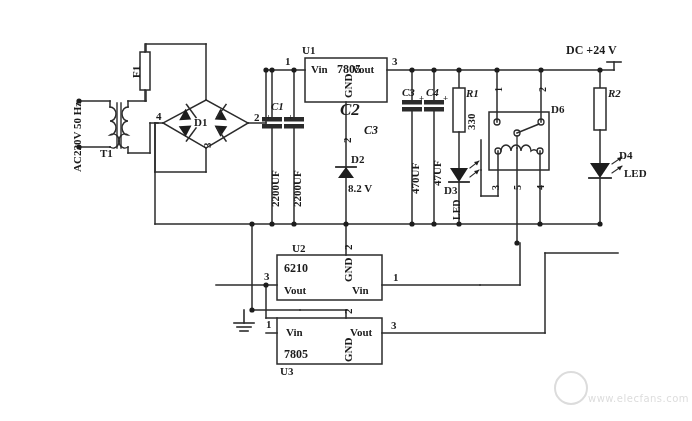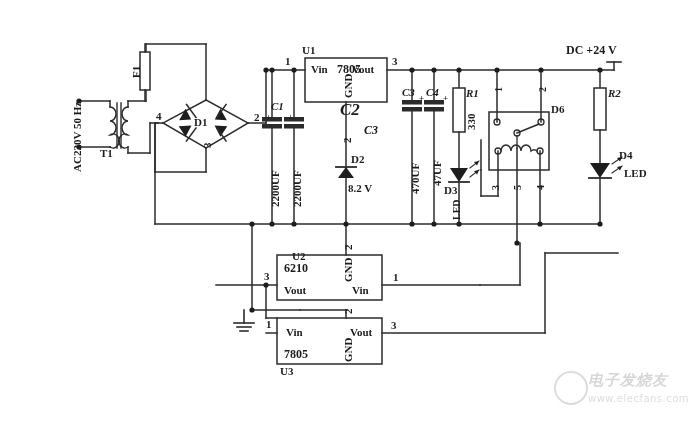--- a/index.html
+++ b/index.html
@@ -375,38 +375,37 @@
   <div class="lbl vt bd" style="left:513px; top:190px; font-size:10px;">5</div>
   <div class="lbl vt bd" style="left:536px; top:190px; font-size:10px;">4</div>
 
   <div class="lbl bd" style="left:566px; top:44px; font-size:12px;">DC +24 V</div>
 
   <div class="lbl it bd" style="left:608px; top:88px; font-size:11px;font-style:italic;">R2</div>
 
   <div class="lbl bd" style="left:619px; top:150px; font-size:11px;">D4</div>
   <div class="lbl bd" style="left:624px; top:168px; font-size:11px;">LED</div>
 
-  <div class="lbl bd" style="left:292px; top:243px; font-size:11px;margin-top:8px;">U2</div>
+  <div class="lbl bd" style="left:292px; top:243px; font-size:11px;">U2</div>
   <div class="lbl bd" style="left:284px; top:262px; font-size:12px;">6210</div>
   <div class="lbl bd" style="left:284px; top:285px; font-size:11px;">Vout</div>
   <div class="lbl bd" style="left:352px; top:285px; font-size:11px;">Vin</div>
   <div class="lbl vt bd" style="left:343px; top:282px; font-size:11px;">GND</div>
   <div class="lbl vt bd" style="left:343px; top:250px; font-size:11px;">2</div>
   <div class="lbl bd" style="left:264px; top:271px; font-size:11px;">3</div>
   <div class="lbl bd" style="left:393px; top:272px; font-size:11px;">1</div>
 
   <div class="lbl bd" style="left:280px; top:366px; font-size:11px;">U3</div>
   <div class="lbl bd" style="left:286px; top:327px; font-size:11px;">Vin</div>
   <div class="lbl bd" style="left:350px; top:327px; font-size:11px;">Vout</div>
   <div class="lbl bd" style="left:284px; top:348px; font-size:12px;">7805</div>
   <div class="lbl vt bd" style="left:343px; top:362px; font-size:11px;">GND</div>
   <div class="lbl vt bd" style="left:343px; top:314px; font-size:11px;">2</div>
   <div class="lbl bd" style="left:266px; top:319px; font-size:11px;">1</div>
   <div class="lbl bd" style="left:391px; top:320px; font-size:11px;">3</div>
 
 
   <div id="watermark">
     <div id="wm-circle"></div>
-    <div id="wm-text1">电子发烧友</div>
     <div id="wm-text2">www.elecfans.com</div>
   </div>
 
 </div>
 
 </body></html>

